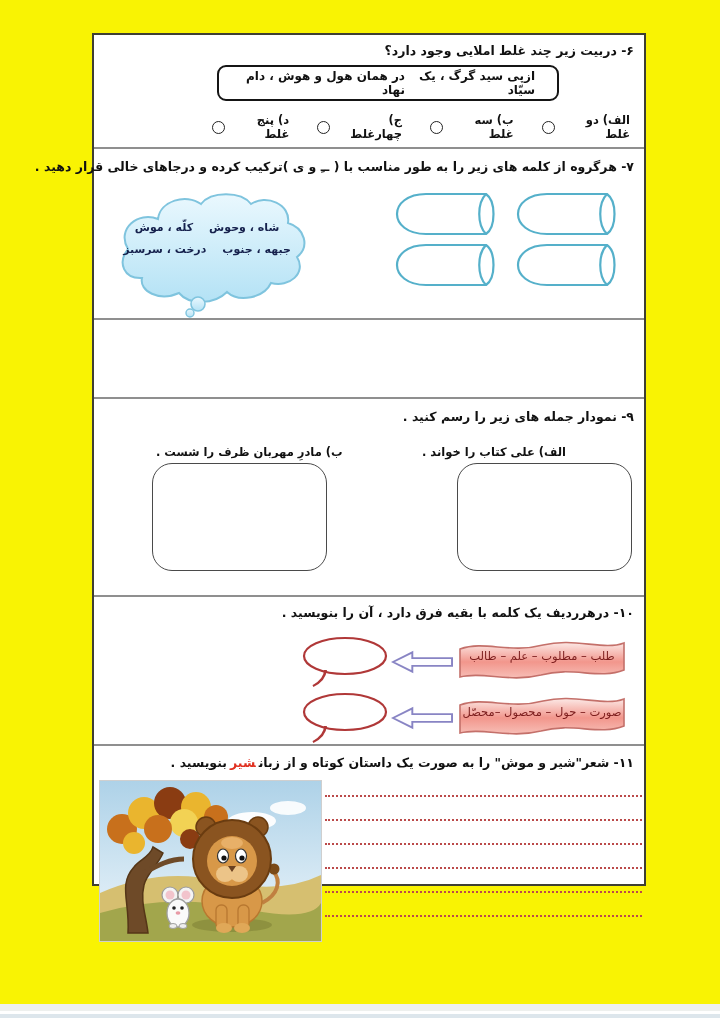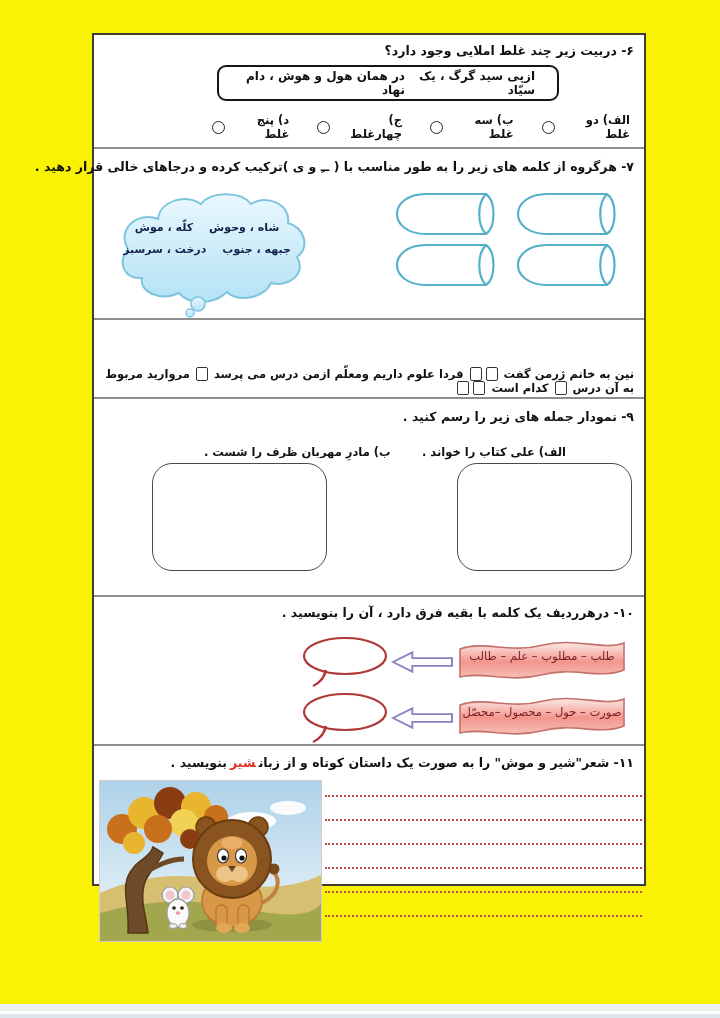--- a/index.html
+++ b/index.html
@@ -46,21 +46,21 @@
     grid-template-columns:repeat(2,118px);grid-auto-rows:46px;gap:5px 3px;direction:ltr;}
 
   
   .q8-line{position:absolute;top:332px;right:10px;left:8px;text-align:right;
     font-size:11.5px;font-weight:700;color:#111;}
   .punct-red{color:#e03020;margin:0 3px;}
   .sq{display:inline-block;width:12px;height:14px;border:1.6px solid #333;border-radius:2px;
       background:#fff;vertical-align:-3px;margin:0 2px;box-sizing:border-box;}
 
   
-  .q9-sent{position:absolute;top:410px;font-size:11.5px;font-weight:700;color:#111;white-space:nowrap;margin-left:48px;}
+  .q9-sent{position:absolute;top:410px;font-size:11.5px;font-weight:700;color:#111;white-space:nowrap;}
   .q9-sent-a{right:78px;} .q9-sent-b{left:62px;}
   .q9-box{position:absolute;top:428px;width:175px;height:108px;border:1.6px solid #4a4a4a;
     border-radius:20px;background:#fff;box-sizing:border-box;}
   .q9-box-a{left:363px;} .q9-box-b{left:58px;}
 
   
   .banner{position:absolute;left:363px;width:170px;height:47px;}
   .banner svg{position:absolute;left:0;top:0;}
   .banner-label{position:absolute;left:0;right:0;top:13px;text-align:center;
     font-size:11.5px;font-weight:400;color:#7c1d1d;}
@@ -149,30 +149,20 @@
     <svg width="118" height="46" viewBox="0 0 118 46">
       <path d="M36,3 H96 C106,10 106,36 96,43 H36 C17,43 7,33 7,23 C7,13 17,3 36,3 Z" fill="#fff" stroke="#55b0ca" stroke-width="2.2"></path>
       <path d="M96,3 C87,12 87,34 96,43" fill="none" stroke="#55b0ca" stroke-width="2.2"></path>
     </svg>
     <svg width="118" height="46" viewBox="0 0 118 46">
       <path d="M36,3 H96 C106,10 106,36 96,43 H36 C17,43 7,33 7,23 C7,13 17,3 36,3 Z" fill="#fff" stroke="#55b0ca" stroke-width="2.2"></path>
       <path d="M96,3 C87,12 87,34 96,43" fill="none" stroke="#55b0ca" stroke-width="2.2"></path>
     </svg>
   </div>
 
-  <div class="q8-line">
-    <span>نین به خانم ژرمن گفت</span>
-    <span class="sq"></span><span class="sq"></span>
-    <span>فردا علوم داریم ومعلّم ازمن درس می پرسد</span>
-    <span class="sq"></span>
-    <span>مروارید مربوط به آن درس</span>
-    <span class="sq"></span>
-    <span>کدام است</span>
-    <span class="sq"></span><span class="sq"></span>
-  </div>
 
   <div class="q-title" style="top:374px">۹- نمودار جمله های زیر را رسم کنید .</div>
   <div class="q9-sent q9-sent-a">الف) علی کتاب را خواند .</div>
   <div class="q9-sent q9-sent-b">ب) مادرِ مهربان ظرف را شست .</div>
   <div class="q9-box q9-box-a"></div>
   <div class="q9-box q9-box-b"></div>
 
   <div class="q-title" style="top:570px">۱۰- درهرردیف یک کلمه با بقیه فرق دارد ، آن را بنویسید .</div>
 
   <div class="banner" style="top:601px">

